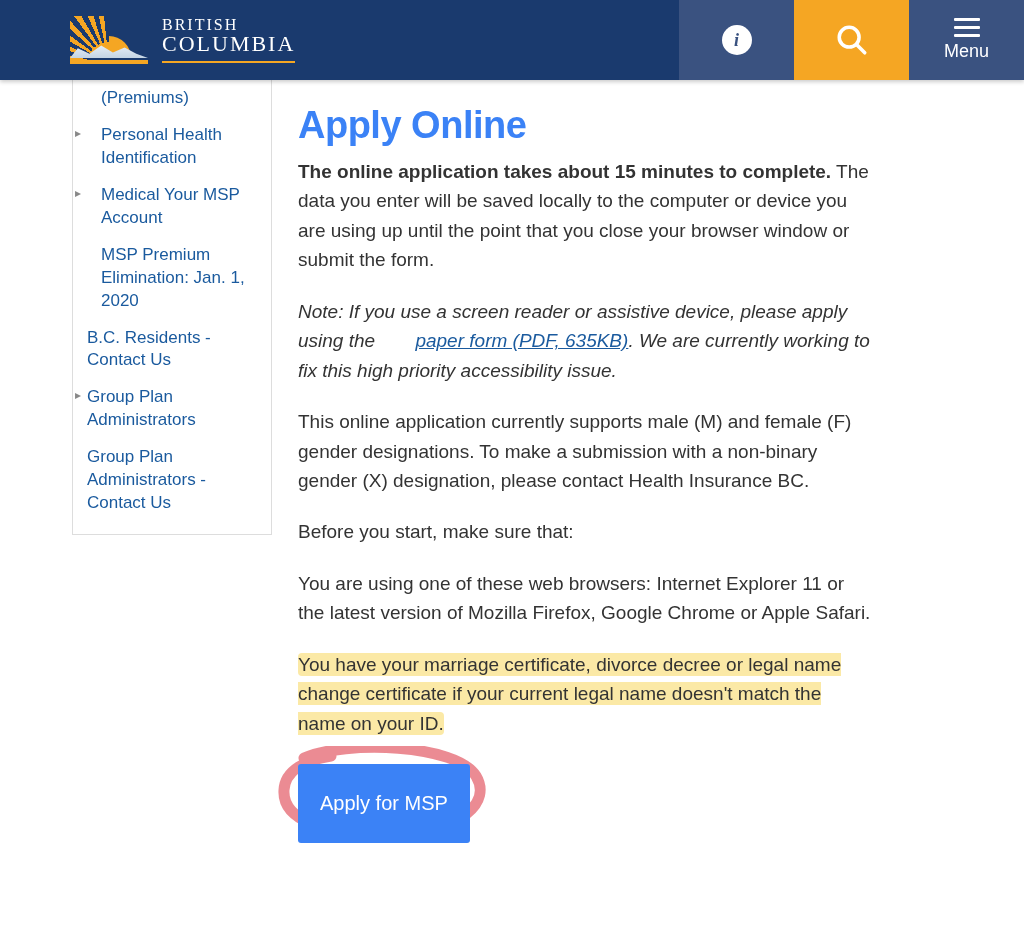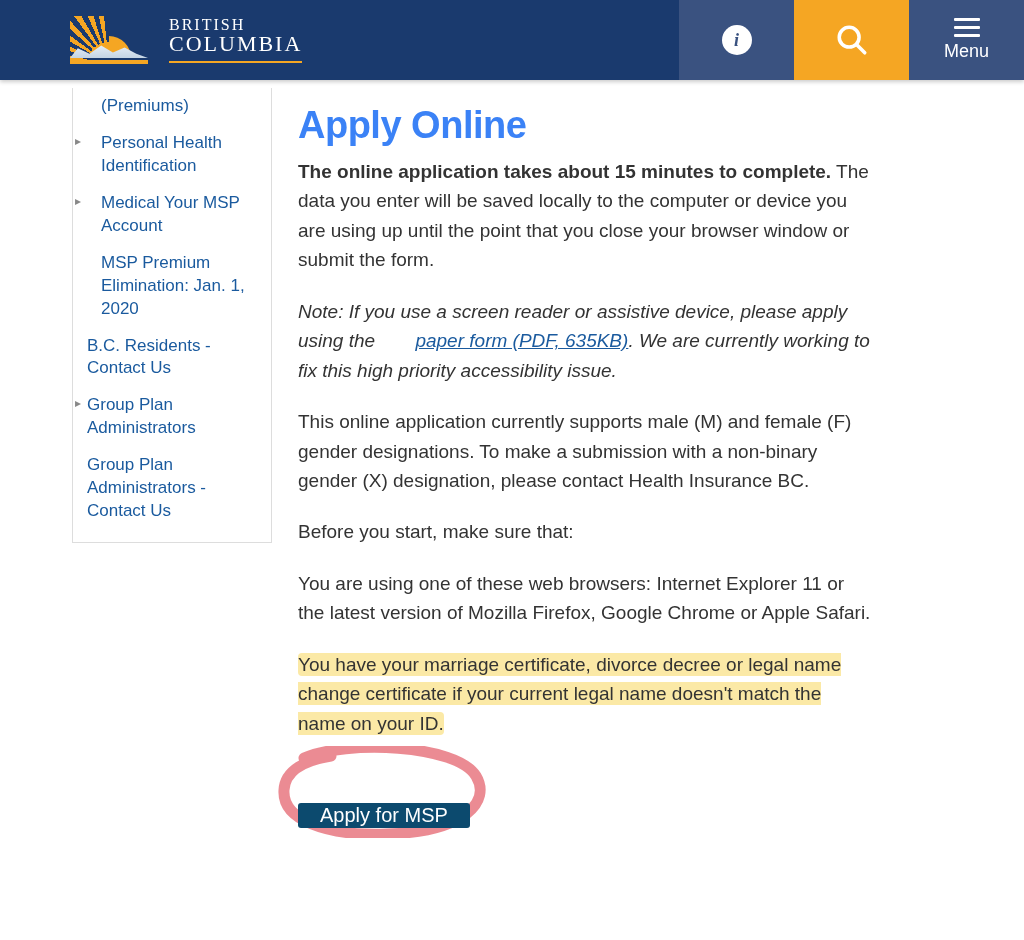--- a/index.html
+++ b/index.html
@@ -16,21 +16,21 @@
     align-items: center;
     justify-content: space-between;
     box-shadow: 0 2px 4px rgba(0,0,0,0.2);
     position: relative;
     z-index: 10;
   }
   .logo-wrap {
     display: flex;
     align-items: center;
     padding-left: 70px;
-    gap: 21px;
+    gap: 14px;
   }
   .logo-sun {
     width: 78px;
     height: 48px;
     position: relative;
     overflow: hidden;
   }
   .logo-sun::before {
     content: "";
     position: absolute;
@@ -135,21 +135,20 @@
     width: 200px;
     padding: 0 0 0 0;
     margin-left: 72px;
     margin-top: 0;
   }
   .side-box {
     border: 1px solid #ddd;
     border-top: none;
     padding-bottom: 12px;
     background:#fff;
-    margin-top:8px;
   }
   .side-item {
     padding: 7px 12px 7px 14px;
     font-size: 17px;
     line-height: 1.35;
     color: #1a5a9e;
     cursor: pointer;
     position: relative;
   }
   .side-item.has-caret::before {
@@ -185,30 +184,29 @@
   .content a.link { color: #1a5a9e; text-decoration: underline; margin-left: 35px; }
   .content strong { font-weight: 700; }
   .hl { background: #fbe9a6; border-radius: 4px; padding: 1px 0; }
 
   .apply-wrap {
     position: relative;
     display: inline-block;
     margin-top: 4px;
   }
   .apply-btn {
-    background: #0c4a6e;
+    background: #3b82f6;
     color: #fff;
     font-size: 20px;
-    padding: 1px 22px;
+    padding: 28px 22px;
     border: none;
     border-radius: 3px;
     cursor: pointer;
     position: relative;
     z-index: 2;
-    margin-top: 39px;
   }
   .circle-annot {
     position: absolute;
     left: -22px;
     top: -18px;
     width: 215px;
     height: 92px;
     z-index: 1;
     pointer-events: none;
   }

